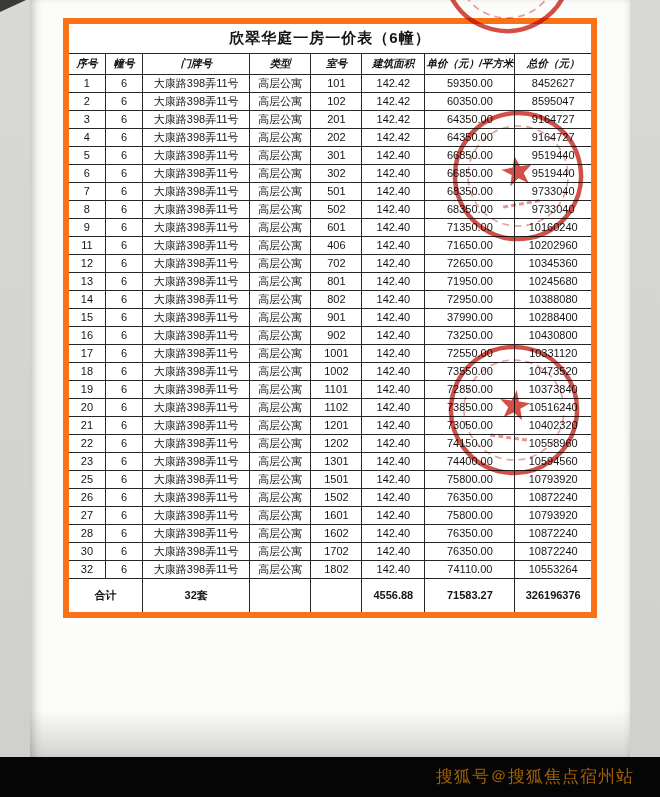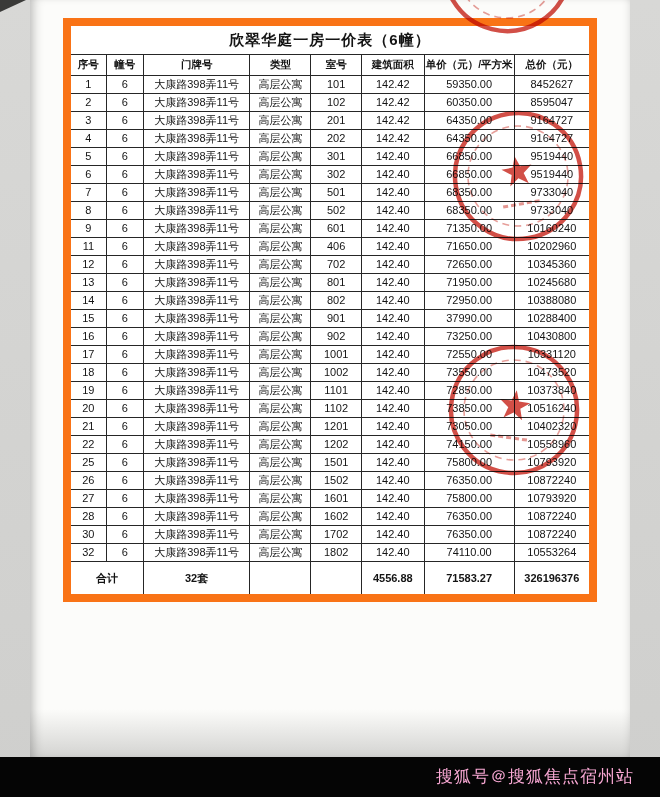--- a/index.html
+++ b/index.html
@@ -29,21 +29,21 @@
   }
   .paper::after {
     content:""; position:absolute; left:0; right:0; bottom:0; height:48px;
     background:linear-gradient(to bottom, rgba(90,90,88,0), rgba(90,90,88,.25));
     pointer-events:none;
   }
   table.price-table {
     position:absolute; left:33px; top:18px;
     width:534px;
     border-collapse:collapse;
-    border:8px solid #f97316;
+    border:6px solid #f97316;
     background:#fff;
   }
   .price-table th, .price-table td {
     border:1px solid #262626;
     font-size:11px;
     line-height:1.1;
     color:#141414;
     text-align:center;
     padding:1px 1px;
     height:18px;
@@ -53,20 +53,21 @@
   .price-table tr.title-row th {
     height:32px;
     font-size:15px;
     font-weight:bold;
     letter-spacing:1px;
   }
   .price-table thead tr.header-row th {
     font-weight:bold;
     height:21px;
     font-size:10.5px;
+    font-style:italic;
   }
   .price-table tfoot td {
     font-weight:bold;
     height:37px;
   }
   
   .stamp {
     position:absolute;
     width:140px; height:140px;
     color:#c8281e;
@@ -80,21 +81,21 @@
   .stamp-top { left:407px; top:-102px; transform:rotate(14deg); }
   
   .bottom-bar {
     position:absolute; left:0; bottom:0;
     width:660px; height:40px;
     background:#050505;
   }
   .bottom-bar span {
     position:absolute; left:436px; top:0;
     line-height:40px;
-    color:#f9a8d4;
+    color:#a16207;
     font-size:17px;
     letter-spacing:1px;
   }
 </style>
 </head>
 <body>
 
 <div class="page">
   <div class="corner-mark"></div>
 
@@ -331,20 +332,30 @@
             <td>22</td>
             <td>6</td>
             <td>大康路398弄11号</td>
             <td>高层公寓</td>
             <td>1202</td>
             <td>142.40</td>
             <td>74150.00</td>
             <td>10558960</td>
           </tr>
           <tr>
+            <td>23</td>
+            <td>6</td>
+            <td>大康路398弄11号</td>
+            <td>高层公寓</td>
+            <td>1301</td>
+            <td>142.40</td>
+            <td>74400.00</td>
+            <td>10594560</td>
+          </tr>
+          <tr>
             <td>25</td>
             <td>6</td>
             <td>大康路398弄11号</td>
             <td>高层公寓</td>
             <td>1501</td>
             <td>142.40</td>
             <td>75800.00</td>
             <td>10793920</td>
           </tr>
           <tr>

